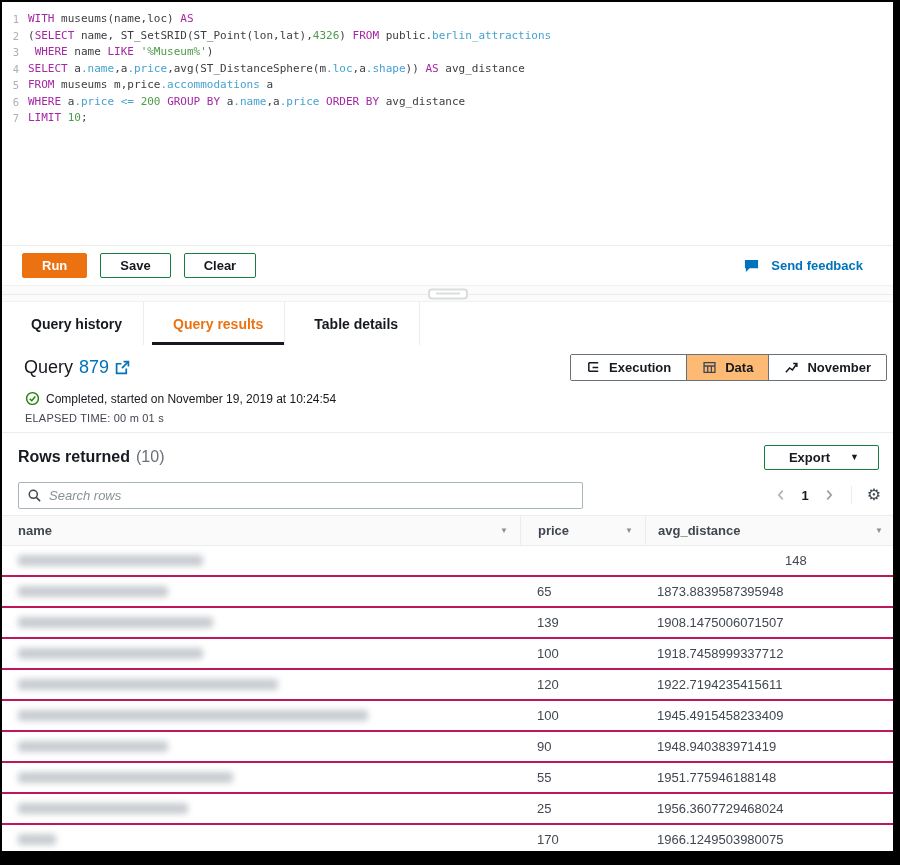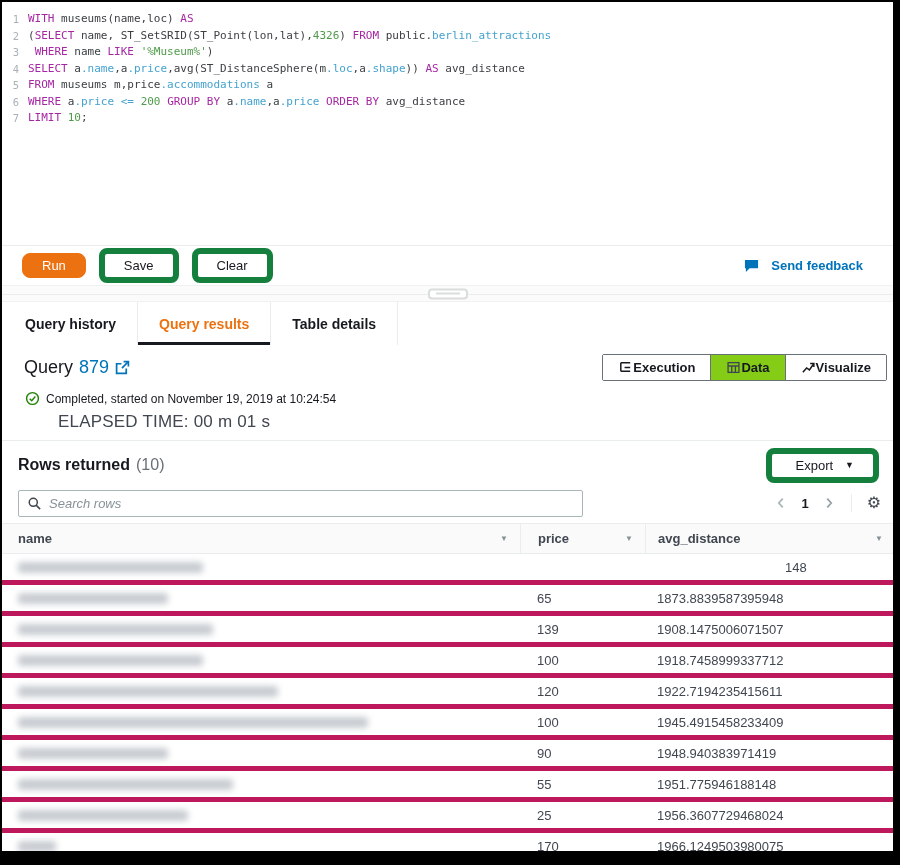--- a/index.html
+++ b/index.html
@@ -18,66 +18,66 @@
   .tk-kw  { color:#a626a4; }
   .tk-id  { color:#3c4043; }
   .tk-fld { color:#45a2cf; }
   .tk-str { color:#4f9a4a; }
   .tk-num { color:#4f9a4a; }
   .tk-op  { color:#45a2cf; }
 
   
   .toolbar { height:40px; flex:none; display:flex; align-items:center; gap:13px;
     padding:0 20px; border-top:1px solid #eaeded; }
-  .btn { font-family:"Liberation Sans", sans-serif; font-weight:normal; font-size:13px;
-    border-radius:8px; padding:4px 19px; cursor:pointer; }
+  .btn { font-family:"Liberation Sans", sans-serif; font-weight:bold; font-size:13px;
+    border-radius:2px; padding:4px 19px; cursor:pointer; }
   .btn-primary { background:#ec7211; border:1px solid #ec7211; color:#fff; }
-  .btn-normal  { background:#fff; border:6px solid #15803d; color:#16191f; }
+  .btn-normal  { background:#fff; border:1px solid #15803d; color:#16191f; }
   .send-feedback { margin-left:auto; margin-right:10px; display:flex; align-items:center; gap:12px;
     color:#0073bb; font-size:13px; font-weight:bold; cursor:pointer; }
 
   
   .splitter { height:17px; flex:none; background:#fbfbfb; position:relative;
     border-top:1px solid #f0f1f1; border-bottom:1px solid #f0f1f1; }
   .splitter-line { position:absolute; left:0; right:0; top:50%; height:1px; background:#ececec; }
   .handle { position:absolute; left:50%; top:50%; transform:translate(-50%,-50%);
     width:40px; height:11px; background:#fff; border:2px solid #d9dddd; border-radius:4px;
     display:flex; align-items:center; justify-content:center; cursor:row-resize; }
   .handle-bar { width:24px; height:2px; background:#d9dddd; }
 
   
-  .tabs { height:43px; flex:none; display:flex; align-items:stretch; padding-left:2px; }
+  .tabs { height:43px; flex:none; display:flex; align-items:stretch; padding-left:8px;gap:8px; }
   .tab { display:flex; align-items:center; padding:0 21px; font-size:14px; font-weight:bold;
     color:#16191f; position:relative; cursor:pointer; border-right:1px solid #eaeded; }
   .tab.active { color:#ec7211; }
   .tab.active::after { content:""; position:absolute; left:0; right:0; bottom:0; height:3px; background:#16191f; }
 
   
   .query-section { flex:none; height:32px; margin-top:6px; display:flex; align-items:center;
     justify-content:space-between; padding:0 6px 0 22px; }
   .query-title { font-size:18px; display:flex; align-items:center; gap:6px; }
   .query-link { color:#0073bb; cursor:pointer; }
   .segmented { display:flex; border:1px solid #687078; border-radius:2px; overflow:hidden; height:27px; }
-  .seg { display:flex; align-items:center; padding:4px 15px; font-size:13px; font-weight:bold;
+  .seg { display:flex; align-items:center; gap:8px; padding:4px 15px; font-size:13px; font-weight:bold;
     background:#fff; color:#16191f; cursor:pointer; border-left:1px solid #687078; }
   .seg:first-child { border-left:none; }
-  .seg.active { background:#84cc16; }
+  .seg.active { background:#fdba74; }
 
   
   .status-line { flex:none; display:flex; align-items:center; gap:6px; padding:8px 20px 0 23px;
     font-size:12px; color:#16191f; }
-  .elapsed { flex:none; padding:6px 20px 8px 23px; font-size:17px; color:#414750; letter-spacing:.2px;margin-left:33px; }
+  .elapsed { flex:none; padding:6px 20px 8px 23px; font-size:11px; color:#414750; letter-spacing:.2px; }
   .section-divider { flex:none; border-bottom:1px solid #eaeded; }
 
   
   .results-bar { flex:none; height:40px; display:flex; align-items:center; justify-content:space-between;
     padding:8px 14px 0 16px; }
   .rows-title { font-size:16px; font-weight:bold; }
   .rows-count { color:#687078; font-weight:normal; margin-left:6px; }
-  .export-btn { display:flex; align-items:center; gap:12px;padding-left:24px; }
+  .export-btn { display:flex; align-items:center; gap:20px;padding-left:24px; }
   .caret { font-size:9px; color:#16191f; }
 
   
   .search-row { flex:none; height:42px; display:flex; align-items:center; justify-content:space-between;
     padding:2px 12px 0 16px; }
   .search-box { width:565px; height:27px; border:1px solid #aab7b8; border-radius:2px;
     display:flex; align-items:center; gap:7px; padding:0 8px; background:#fff; }
   .search-box input { border:none; outline:none; flex:1; font-size:13px; color:#c2410c;
     font-family:"Liberation Sans", sans-serif; background:transparent; }
   .search-box input::placeholder { font-style:italic; color:#879196; }
@@ -91,21 +91,21 @@
   .thead { flex:none; display:flex; height:31px; align-items:center; background:#fafafa;
     border-top:1px solid #eaeded; border-bottom:1px solid #eaeded;
     font-size:13px; font-weight:bold; color:#414750; }
   .th { display:flex; align-items:center; justify-content:space-between; height:100%; }
   .th-name { flex:1; padding:0 12px 0 16px; }
   .th-price { width:125px; padding:0 12px 0 17px; border-left:1px solid #eaeded; }
   .th-avg { width:248px; padding:0 10px 0 12px; border-left:1px solid #eaeded; }
   .filter-tri { font-size:8px; color:#879196; cursor:pointer; }
 
   .tbody { flex:1; overflow:hidden; }
-  .trow { display:flex; height:31px; align-items:center; border-bottom:5px solid #be185d;
+  .trow { display:flex; height:31px; align-items:center; border-bottom:2px solid #be185d;
     font-size:13px; color:#414750; }
   .cell-name { flex:1; padding-left:16px; }
   .cell-price { width:125px; padding-left:17px; }
   .cell-avg { width:248px; padding-left:12px; }
   .blur-bar { height:11px; border-radius:3px; background:#9aa2ab; filter:blur(3px); opacity:.55; }
 
   .icon-svg { display:block; }
 </style>
 </head>
 <body>
@@ -190,21 +190,21 @@
           </svg>
         <span>Data</span>
       </div>
       <div class="seg">
         <svg class="icon-svg" width="15" height="15" viewBox="0 0 16 16">
             <g stroke="#16191f" stroke-width="1.6" fill="none">
               <path d="M2 13 L6 8.5 L9 10.5 L13.5 4"></path>
               <path d="M9.8 3.6 h3.9 v3.9"></path>
             </g>
           </svg>
-        <span>Visualize</span>
+        <span>November</span>
       </div>
     </div>
   </div>
 
   <div class="status-line">
     <svg class="icon-svg" width="15" height="15" viewBox="0 0 16 16">
         <g stroke="#1d8102" stroke-width="1.5" fill="none">
           <circle cx="8" cy="8" r="6.3"></circle>
           <path d="M5 8.2 L7.2 10.4 L11 5.8"></path>
         </g>

